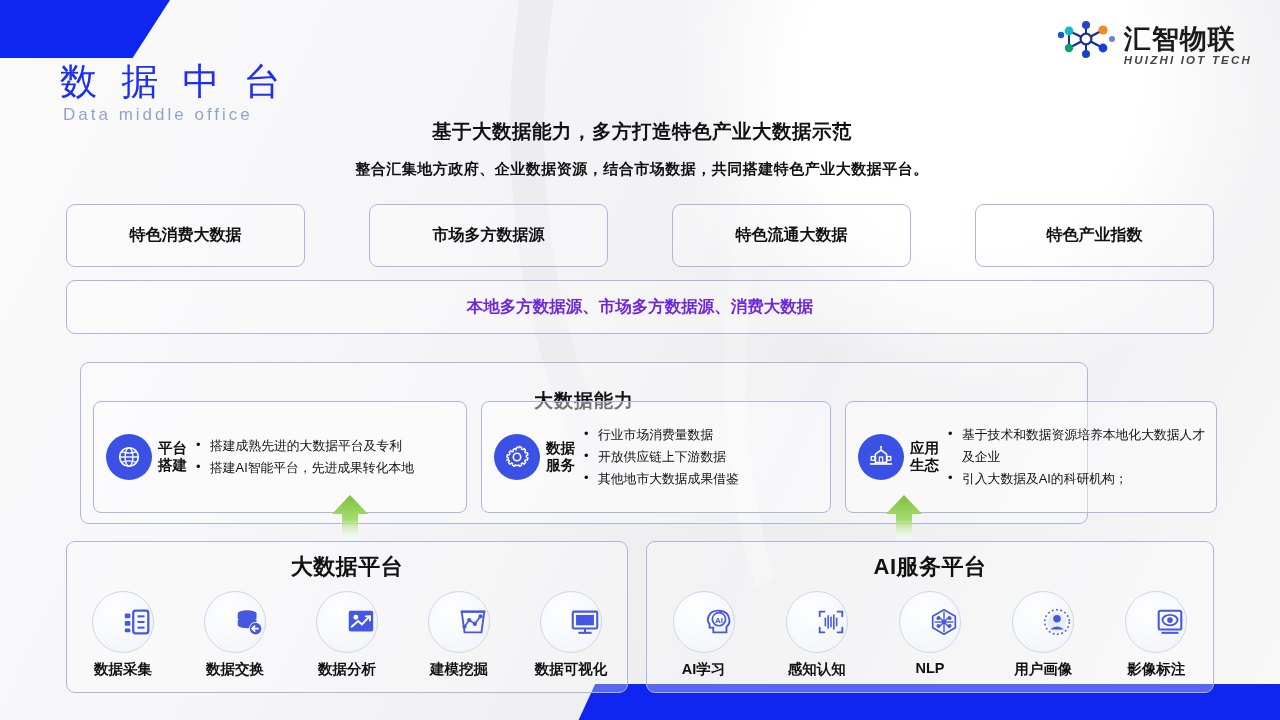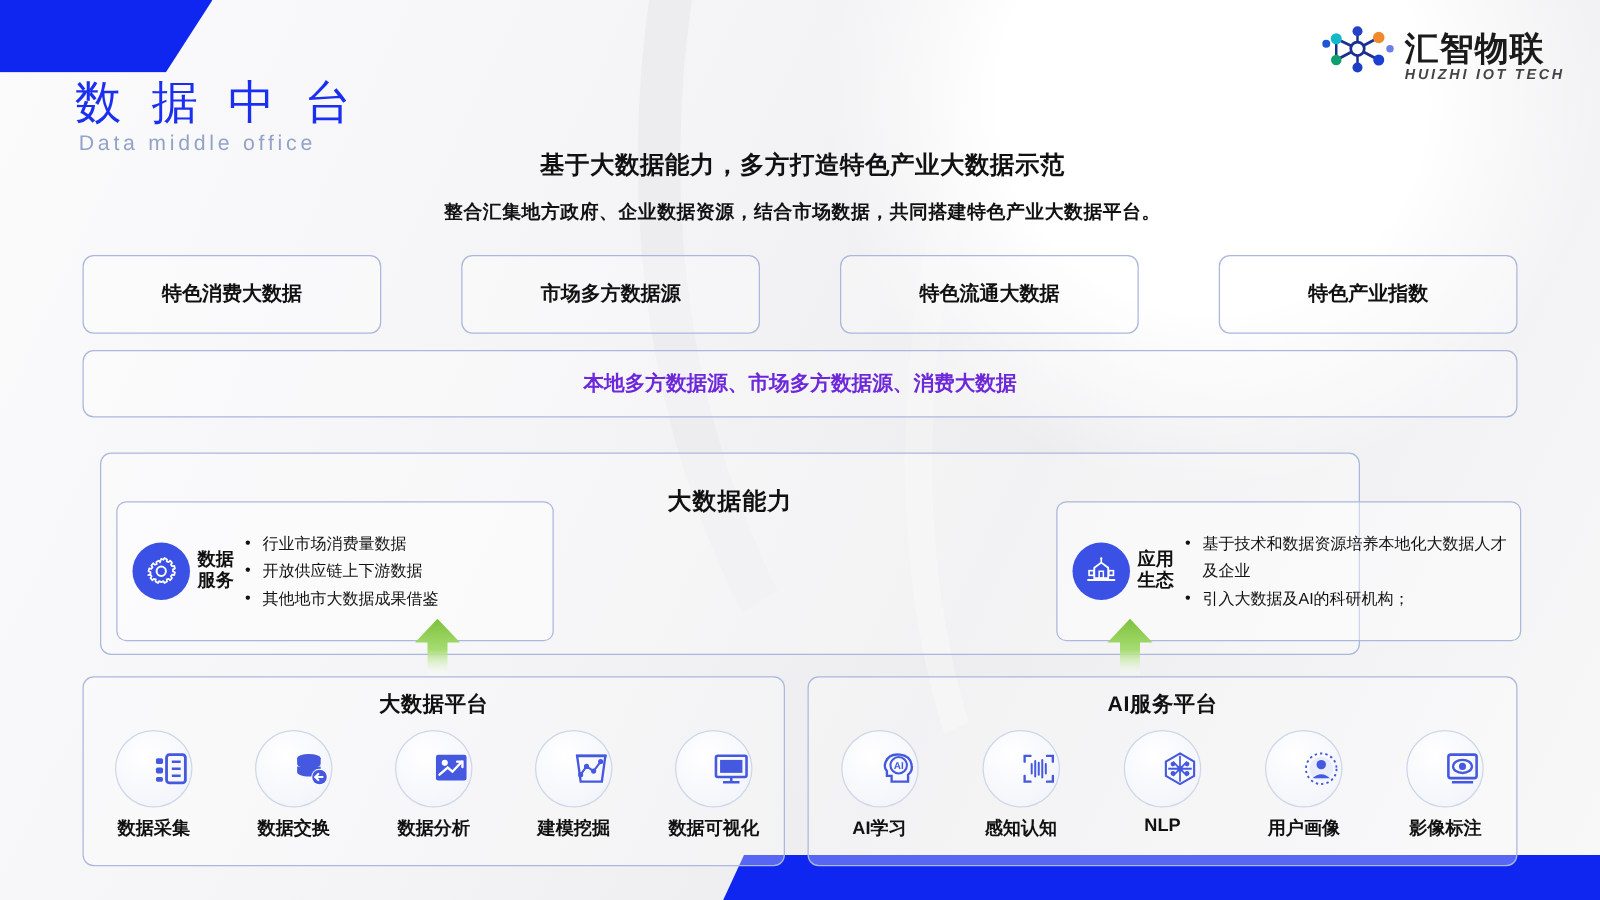--- a/index.html
+++ b/index.html
@@ -195,21 +195,21 @@
   .arr-b { left: 884px; top: 494px; }
 
   
   .plat {
     position: absolute; top: 541px; height: 152px;
     padding-top: 10px;
   }
   .plat.left { left: 66px; width: 562px; }
   .plat.right { left: 646px; width: 568px; }
   .plat-title {
-    text-align: center; font-size: 17px; font-weight: bold; color: #111;
+    text-align: center; font-size: 22px; font-weight: bold; color: #111;
     letter-spacing: .5px;
   }
   .plat-items {
     display: flex; justify-content: space-around; align-items: flex-start;
     margin-top: 9px;
   }
   .plat-item { width: 100px; text-align: center; }
   .plat-circle {
     width: 62px; height: 62px; border-radius: 50%;
     border: 1px solid #cdd7ea;
@@ -281,20 +281,39 @@
     <div class="card">特色产业指数</div>
   </div>
 
   <div class="card source-bar">本地多方数据源、市场多方数据源、消费大数据</div>
 
   <div class="card cap-panel">
     <div class="cap-title">大数据能力</div>
 
     <div class="cap-row">
 
+      <div class="cap-box b1">
+        <span class="cap-ico">
+          <svg viewBox="0 0 28 28" width="26" height="26">
+            <circle cx="14" cy="14" r="10" fill="none" stroke="#fff" stroke-width="1.8"></circle>
+            <ellipse cx="14" cy="14" rx="4.2" ry="10" fill="none" stroke="#fff" stroke-width="1.5"></ellipse>
+            <line x1="4" y1="14" x2="24" y2="14" stroke="#fff" stroke-width="1.5"></line>
+            <path d="M6 8.2 Q14 11.4 22 8.2" fill="none" stroke="#fff" stroke-width="1.3"></path>
+            <path d="M6 19.8 Q14 16.6 22 19.8" fill="none" stroke="#fff" stroke-width="1.3"></path>
+          </svg>
+        </span>
+        <span class="cap-label">
+          <span>平台</span><br>
+          <span>搭建</span>
+        </span>
+        <ul class="cap-list">
+          <li>搭建成熟先进的大数据平台及专利</li>
+          <li>搭建AI智能平台，先进成果转化本地</li>
+        </ul>
+      </div>
 
       <div class="cap-box b2">
         <span class="cap-ico">
           <svg viewBox="0 0 28 28" width="26" height="26">
             <path d="M14 3.2l1.9.9.9-1.6 2.2 1.3-.3 1.8 1.7.5 1.3-1.3 1.6 2-1 1.5 1.1 1.4 1.8-.4.6 2.4-1.7.7v1.8l1.7.7-.6 2.4-1.8-.4-1.1 1.4 1 1.5-1.6 2-1.3-1.3-1.7.5.3 1.8-2.2 1.3-.9-1.6-1.9.9-1.9-.9-.9 1.6-2.2-1.3.3-1.8-1.7-.5-1.3 1.3-1.6-2 1-1.5-1.1-1.4-1.8.4L3 17.2l1.7-.7v-1.8L3 14l.6-2.4 1.8.4 1.1-1.4-1-1.5 1.6-2 1.3 1.3 1.7-.5-.3-1.8 2.2-1.3.9 1.6z" fill="none" stroke="#fff" stroke-width="1.5" stroke-linejoin="round"></path>
             <circle cx="14" cy="14" r="4" fill="none" stroke="#fff" stroke-width="1.7"></circle>
           </svg>
         </span>
         <span class="cap-label">
           <span>数据</span><br>

